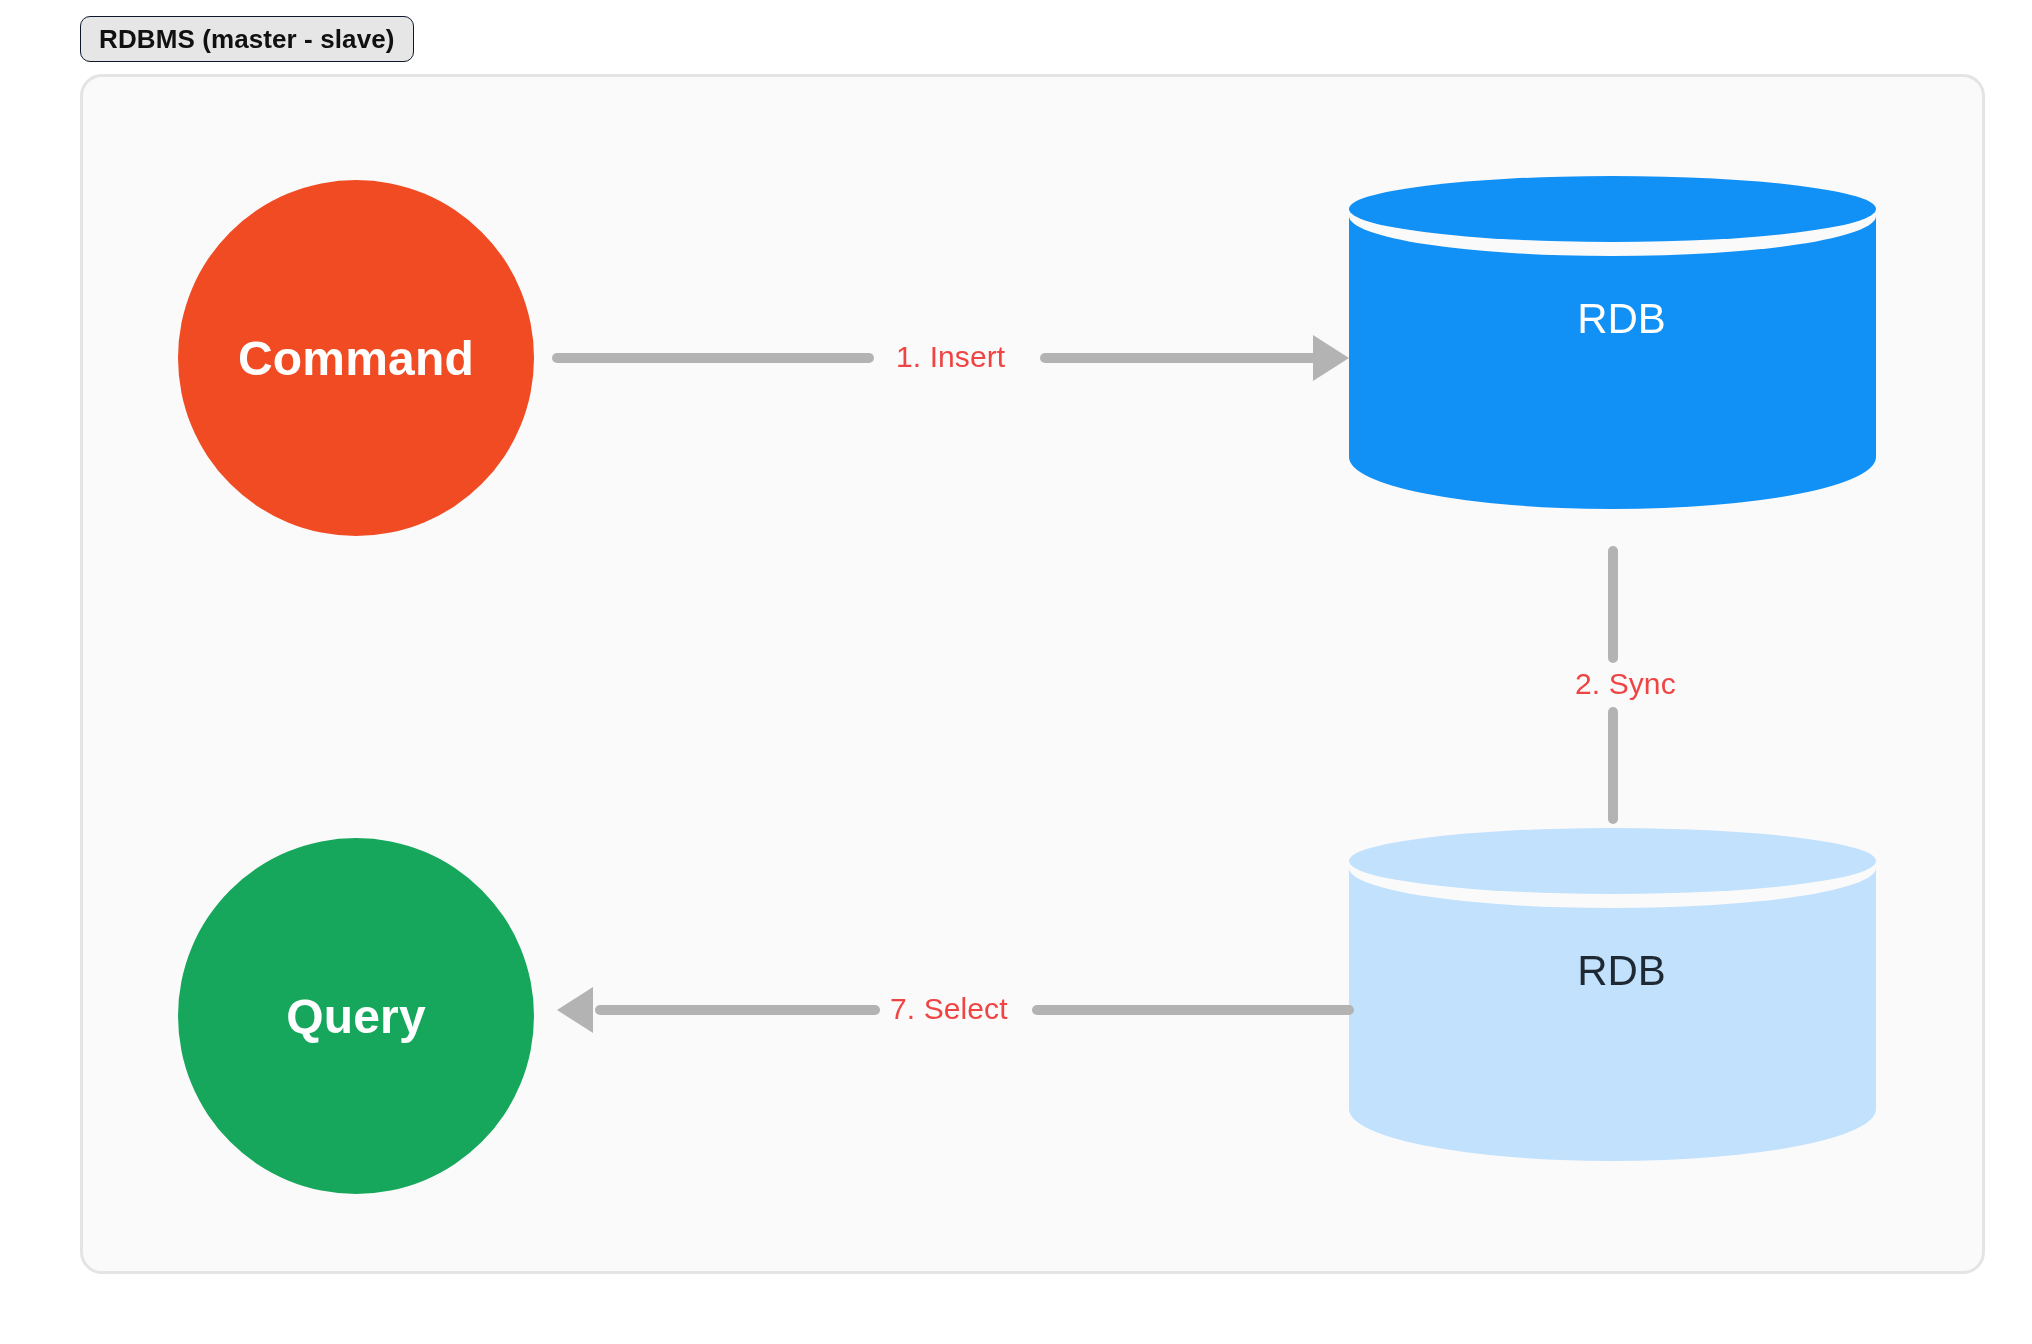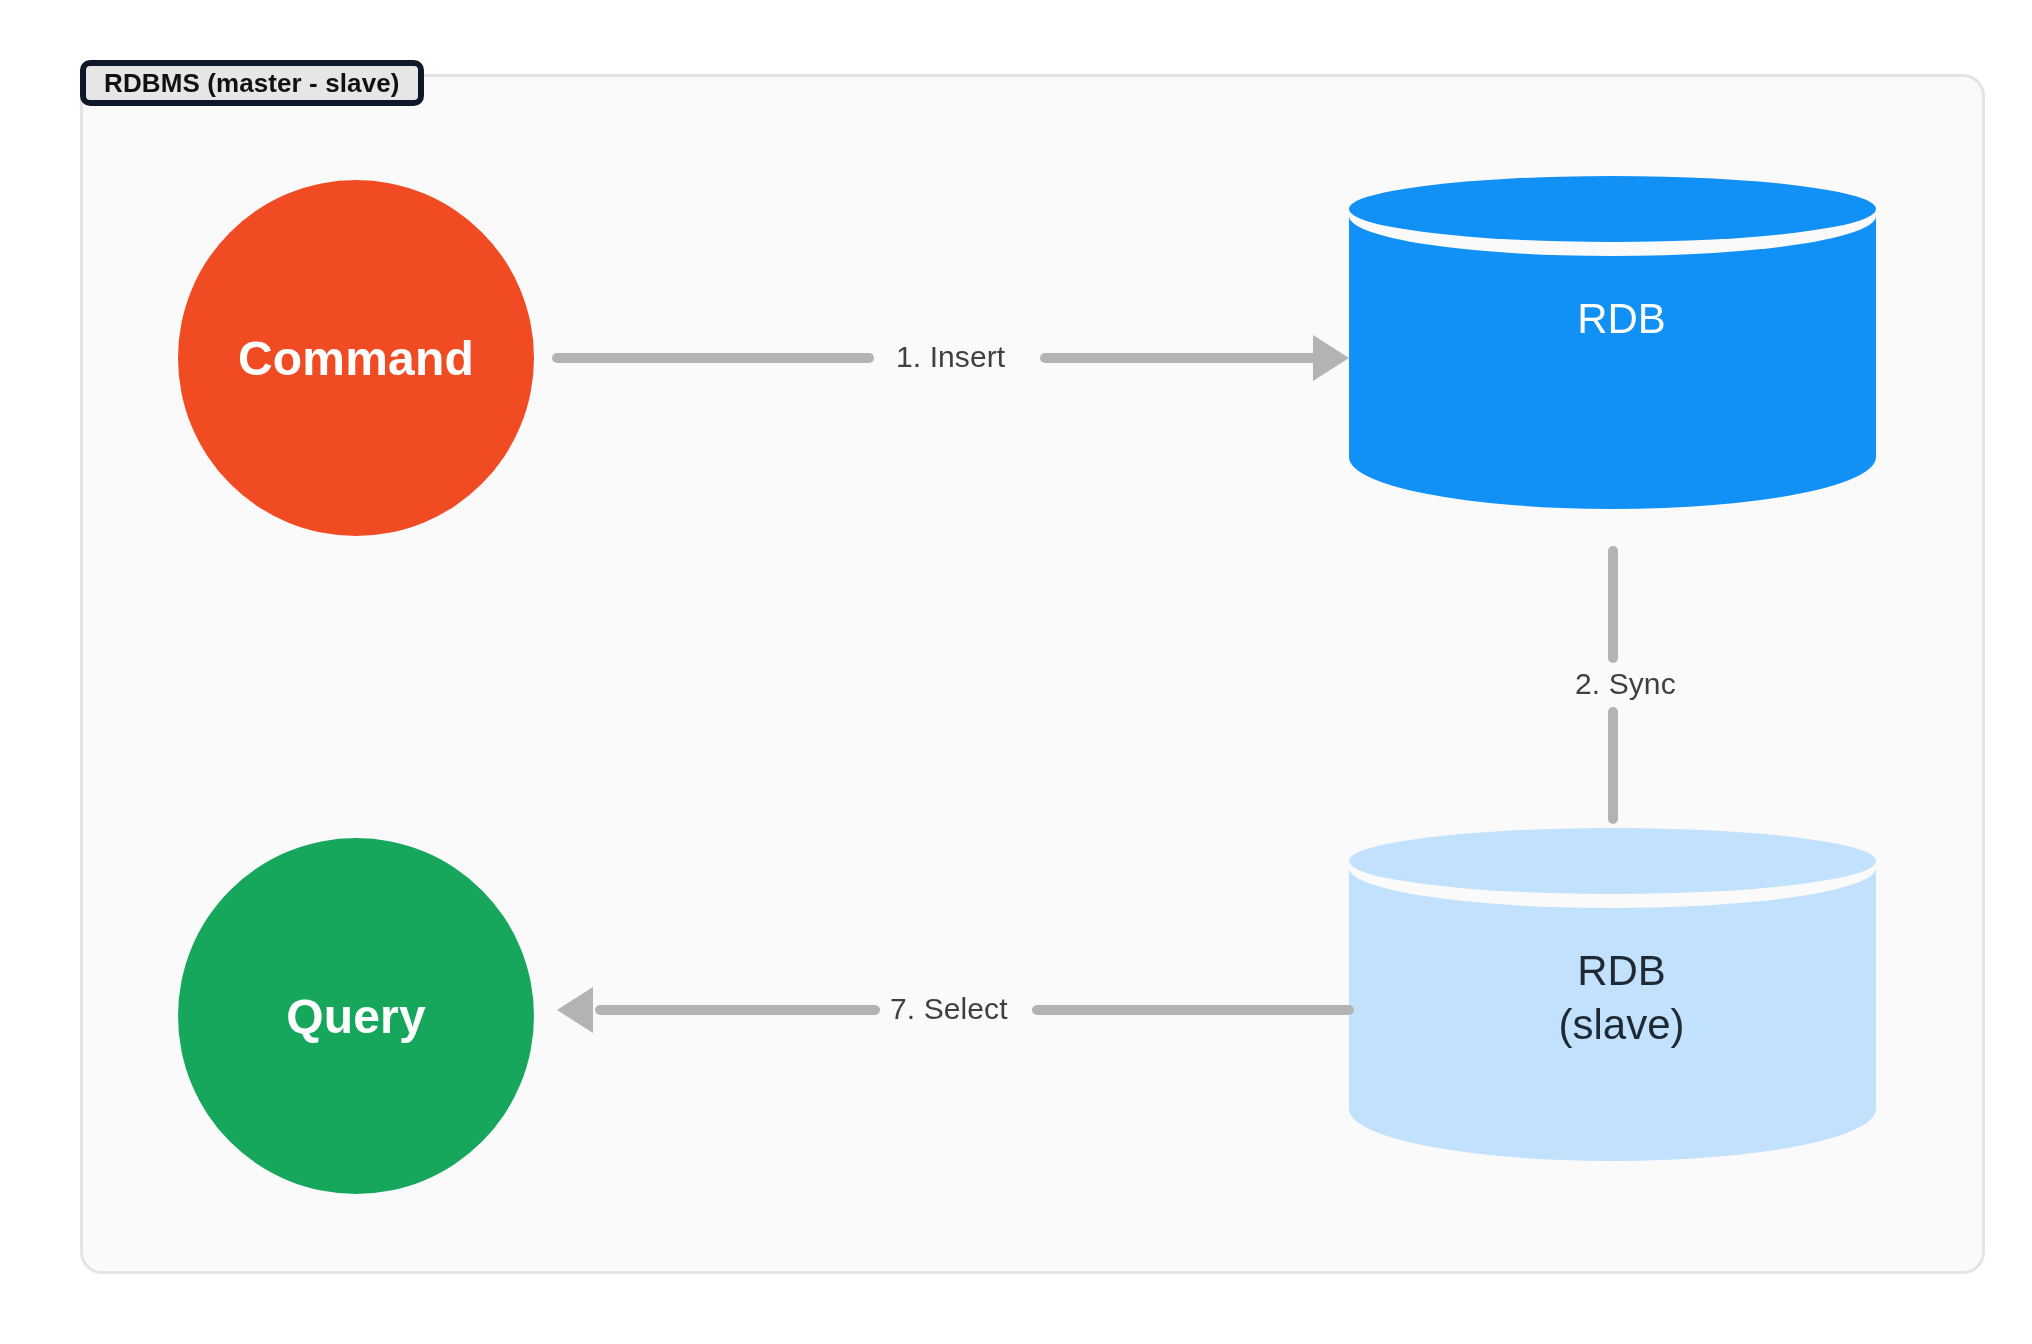--- a/index.html
+++ b/index.html
@@ -21,29 +21,28 @@
   
   .title-pill {
     position: absolute;
     left: 80px;
     top: 16px;
     height: 46px;
     padding: 0 18px;
     display: flex;
     align-items: center;
     background: #e6e6e6;
-    border: 6px solid #0f172a;
+    border: 1px solid #0f172a;
     border-radius: 10px;
     font-size: 26px;
     font-weight: 700;
     color: #111111;
     letter-spacing: 0.1px;
     white-space: nowrap;
     z-index: 5;
-    margin-top: 44px;
   }
 
   
   .cluster-box {
     position: absolute;
     left: 80px;
     top: 74px;
     width: 1905px;
     height: 1200px;
     background: #fafafa;
@@ -124,21 +123,21 @@
     border-bottom: 23px solid transparent;
     border-right: 36px solid #b3b3b3;
   }
 
   .edge-label {
     position: absolute;
     background: #fafafa;
     padding: 2px 10px;
     font-size: 30px;
     font-weight: 400;
-    color: #404040;
+    color: #ef4444;
     white-space: nowrap;
     letter-spacing: 0.1px;
   }
 </style>
 </head>
 <body>
 
 <div id="stage">
 
   <div class="title-pill">RDBMS (master - slave)</div>
@@ -168,21 +167,20 @@
   </div>
 
   <div class="cylinder slave">
     <svg width="527" height="333" viewBox="0 0 527 333" aria-hidden="true">
       <path d="M0,40 L0,281 A263.5,52 0 0 0 527,281 L527,40 Z" fill="#c2e1fd"></path>
       <ellipse cx="263.5" cy="40" rx="263.5" ry="40" fill="#fafafa"></ellipse>
       <ellipse cx="263.5" cy="33" rx="263.5" ry="33" fill="#c2e1fd"></ellipse>
     </svg>
     <div class="cyl-label">
       <div>RDB</div>
-      <div>(slave)</div>
     </div>
   </div>
 
   <div class="edge-line h" style="left:552px; top:353px; width:322px;"></div>
   <div class="edge-line h" style="left:1040px; top:353px; width:281px;"></div>
   <div class="arrow-head right" style="left:1313px; top:335px;"></div>
   <div class="edge-label" style="left:886px; top:338px;">1. Insert</div>
 
   <div class="edge-line v" style="left:1608px; top:546px; height:117px;"></div>
   <div class="edge-line v" style="left:1608px; top:707px; height:117px;"></div>

